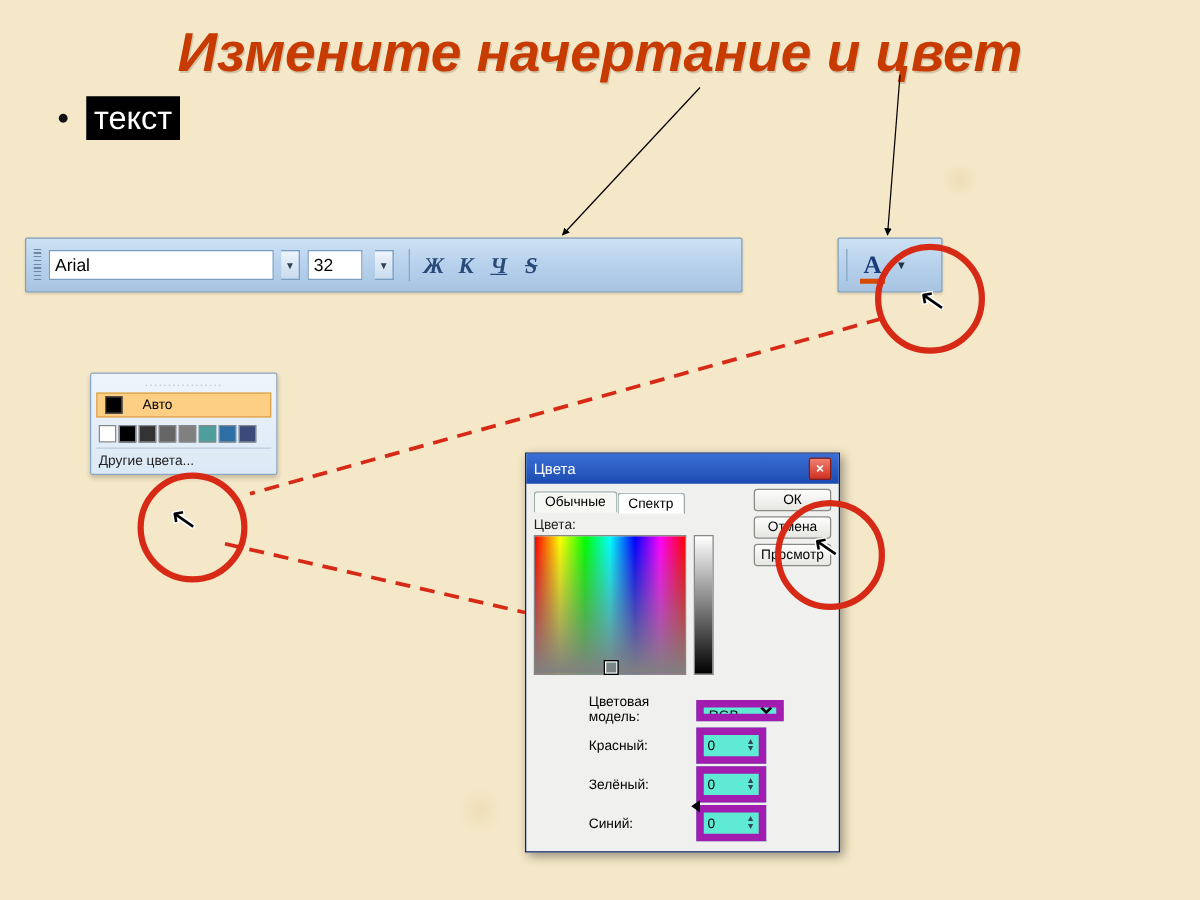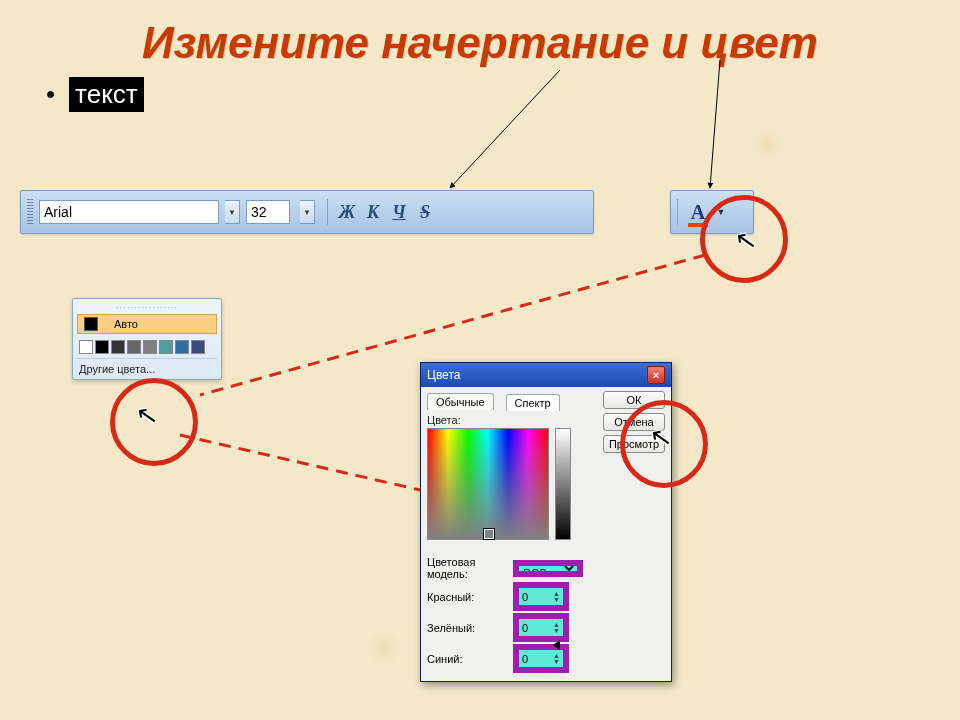--- a/index.html
+++ b/index.html
@@ -206,21 +206,21 @@
   .dlg .closebtn{
     width:16px;height:16px;
     background:linear-gradient(#f08070,#d03020);
     border:1px solid #8a1a10;
     color:#fff;
     font-size:11px;font-weight:bold;
     display:flex;align-items:center;justify-content:center;
     border-radius:2px;
   }
   .dlg .body{padding:6px;}
-  .dlg .tabs{display:flex;gap:12px;margin-bottom:4px;}
+  .dlg .tabs{display:flex;gap:0;margin-bottom:4px;}
   .dlg .tab{
     border:1px solid #9aa;
     background:#f7f7f4;
     padding:2px 8px;
     font-size:11px;
     border-bottom:none;
     border-radius:3px 3px 0 0;
   }
   .dlg .tab.active{
     background:#fff;
@@ -254,21 +254,21 @@
     border:1px solid #888;
   }
   .grad-slider{
     width:0;height:0;
     border-top:5px solid transparent;
     border-bottom:5px solid transparent;
     border-right:7px solid #000;
     position:relative;
     left:-2px; top:100px;
   }
-  .inputs{margin-top:6px;}
+  .inputs{margin-top:6px;margin-left:44px;}
   .inputs .row{display:flex;align-items:center;margin:2px 0;}
   .inputs .row label{width:86px;}
   .inputs select,.inputs .num{
     border:6px solid #a21caf;font-size:11px;height:17px;
     background:#5eead4;
   }
   .inputs select{width:70px;}
   .inputs .num{width:38px;display:flex;align-items:center;padding:0 3px;justify-content:space-between;}
   .inputs .num .spin{font-size:7px;line-height:6px;color:#345;display:flex;flex-direction:column;}
   .preview{

